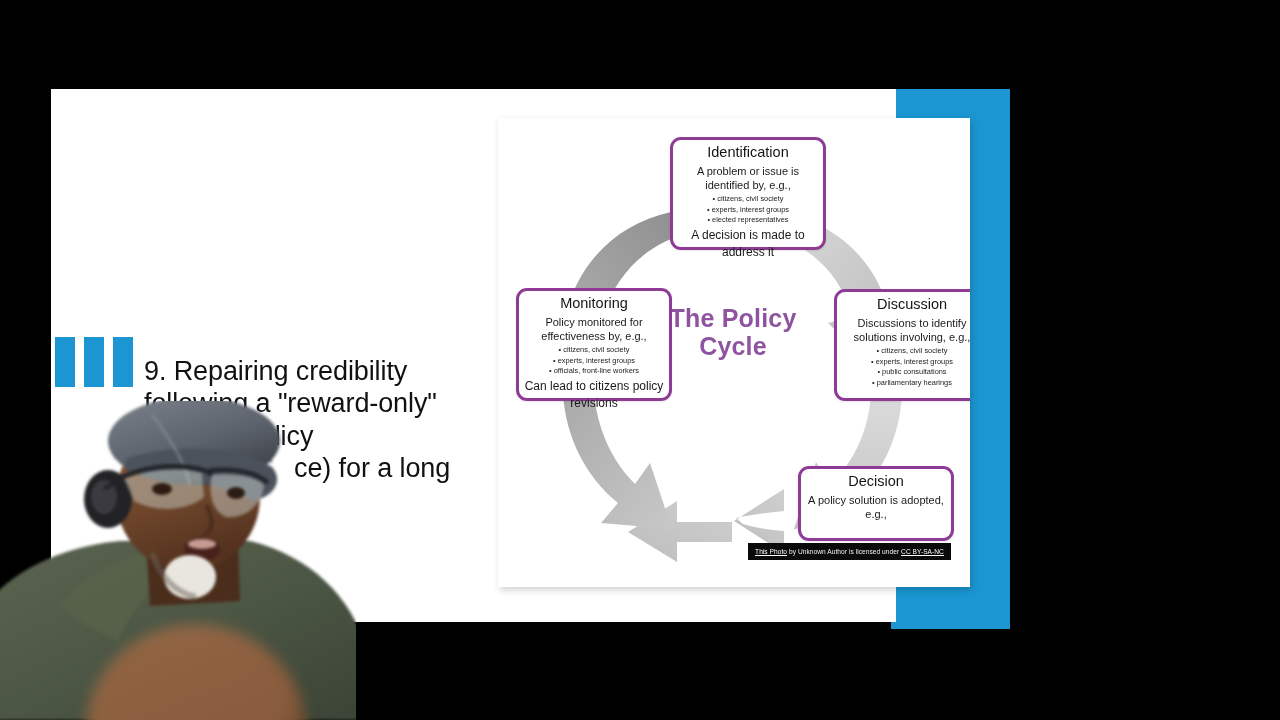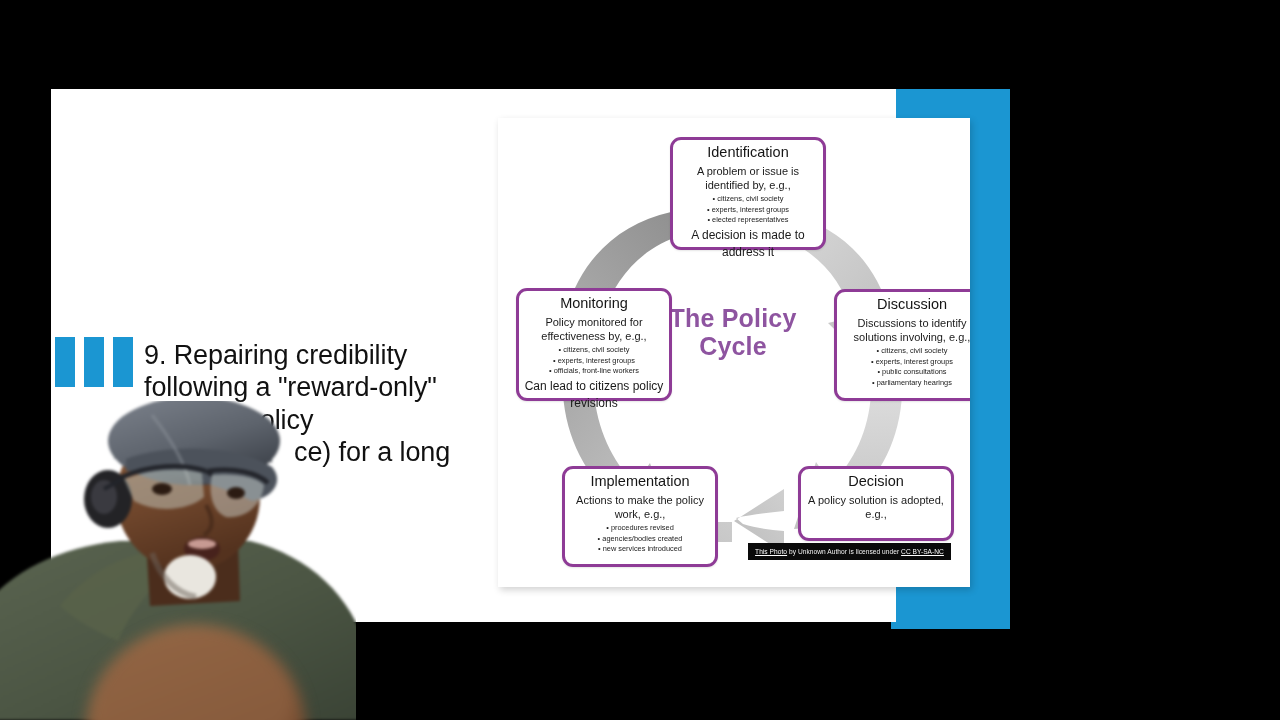--- a/index.html
+++ b/index.html
@@ -11,21 +11,21 @@
   #slide-blue-panel{position:absolute;right:0;top:0;width:119px;height:540px;background:#1b96d2;}
   #slide-white{position:absolute;left:0;top:0;width:845px;height:533px;background:#fff;}
 
   
   #accent-bars{position:absolute;left:4px;top:248px;width:78px;height:50px;display:flex;gap:9px;}
   #accent-bars span{flex:1;background:#1b96d2;display:block;}
 
   
   #bullet-text{position:absolute;left:93px;top:250px;width:400px;
       font-size:27px;line-height:1.2;color:#111;letter-spacing:-0.1px;}
-  #bullet-text .l1{display:block;}
+  #bullet-text .l1{display:block;margin-top:16px;}
   #bullet-text .l2{display:block;}
   #bullet-text .l3{display:block;text-indent:92px;}
   #bullet-text .l4{display:block;text-indent:150px;}
 
   
   #policy-picture{position:absolute;left:447px;top:29px;width:472px;height:469px;
       background:#fff;box-shadow:2px 3px 7px rgba(0,0,0,.18);overflow:hidden;}
   #policy-inner{position:absolute;left:0;top:0;width:472px;height:469px;}
 
   .pbox{position:absolute;background:#fff;border:3.5px solid #8e3b96;border-radius:11px;
@@ -158,29 +158,20 @@
         <h4>Monitoring</h4>
         <p class="lead">Policy monitored for effectiveness by, e.g.,</p>
         <ul>
           <li>citizens, civil society</li>
           <li>experts, interest groups</li>
           <li>officials, front-line workers</li>
         </ul>
         <div class="tail">Can lead to citizens policy revisions</div>
       </div>
 
-      <div class="pbox" id="box-implementation">
-        <h4>Implementation</h4>
-        <p class="lead">Actions to make the policy work, e.g.,</p>
-        <ul>
-          <li>procedures revised</li>
-          <li>agencies/bodies created</li>
-          <li>new services introduced</li>
-        </ul>
-      </div>
 
       <div class="pbox" id="box-decision">
         <h4>Decision</h4>
         <p class="lead">A policy solution is adopted, e.g.,</p>
       </div>
 
       <div id="photo-credit">
         <p><a href="#">This Photo</a><span> by Unknown Author is licensed under </span><a href="#">CC BY-SA-NC</a></p>
       </div>
 

